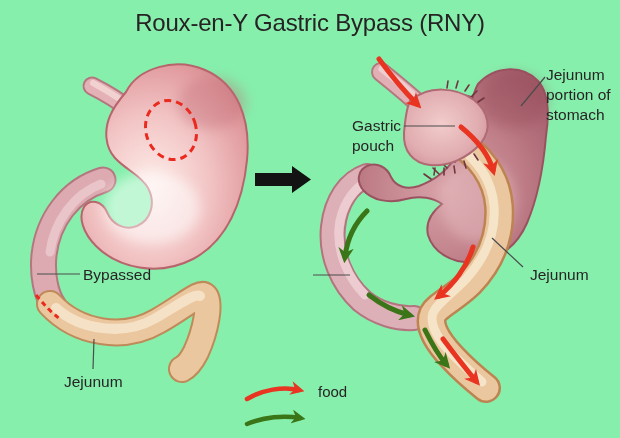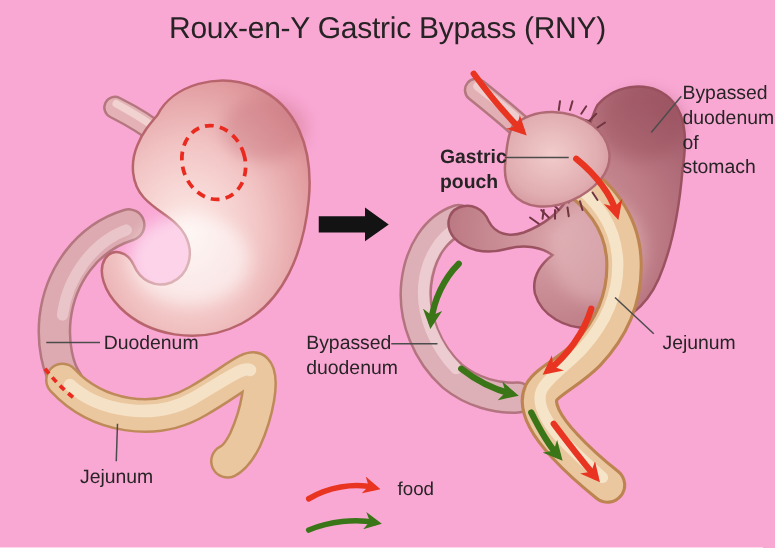--- a/index.html
+++ b/index.html
@@ -1,16 +1,16 @@
 <!DOCTYPE html>
 <html><head>
 <meta charset="utf-8">
 <style>
   html,body{margin:0;padding:0;background:#fff;}
-  #canvas{position:relative;width:620px;height:438px;background:#f9a8d4;overflow:hidden;
+  #canvas{position:relative;width:620px;height:438px;background:#86efac;overflow:hidden;
           font-family:"Liberation Sans","DejaVu Sans",sans-serif;color:#282425;}
   #art{position:absolute;left:0;top:0;width:620px;height:438px;}
   .lbl{position:absolute;font-size:15.5px;line-height:1.28;color:#282425;}
   #title{position:absolute;left:0;right:0;top:9px;text-align:center;font-size:24px;
          letter-spacing:-0.2px;color:#272324;}
   .legend-label{position:absolute;font-size:15px;color:#282425;}
 </style>
 </head>
 <body>
 
@@ -118,22 +118,21 @@
     </g>
 
     <g>
       <path d="M247,399 C262,390 283,386 299,390" fill="none" stroke-width="4.5" stroke-linecap="round" marker-end="url(#mr)" stroke="#e83420"></path>
       <path d="M247,424 C264,417 284,415 300,418" fill="none" stroke-width="4.5" stroke-linecap="round" marker-end="url(#mg)" stroke="#3a7517"></path>
     </g>
   </svg>
 
   <div id="title">Roux-en-Y Gastric Bypass (RNY)</div>
 
-  <div class="lbl" style="left:83px;top:265px;">Duodenum</div>
+  <div class="lbl" style="left:83px;top:265px;">Bypassed</div>
   <div class="lbl" style="left:64px;top:372px;">Jejunum</div>
 
-  <div class="lbl" style="left:352px;top:116px;width:64px;font-weight:bold;">Gastric pouch</div>
-  <div class="lbl" style="left:546px;top:65px;width:74px;">Bypassed duodenum of stomach</div>
-  <div class="lbl" style="left:245px;top:265px;width:85px;">Bypassed duodenum</div>
+  <div class="lbl" style="left:352px;top:116px;width:64px;">Gastric pouch</div>
+  <div class="lbl" style="left:546px;top:65px;width:74px;">Jejunum portion of stomach</div>
   <div class="lbl" style="left:530px;top:265px;">Jejunum</div>
 
   <div class="legend-label" style="left:318px;top:383px;">food</div>
 </div>
 
 </body></html>

